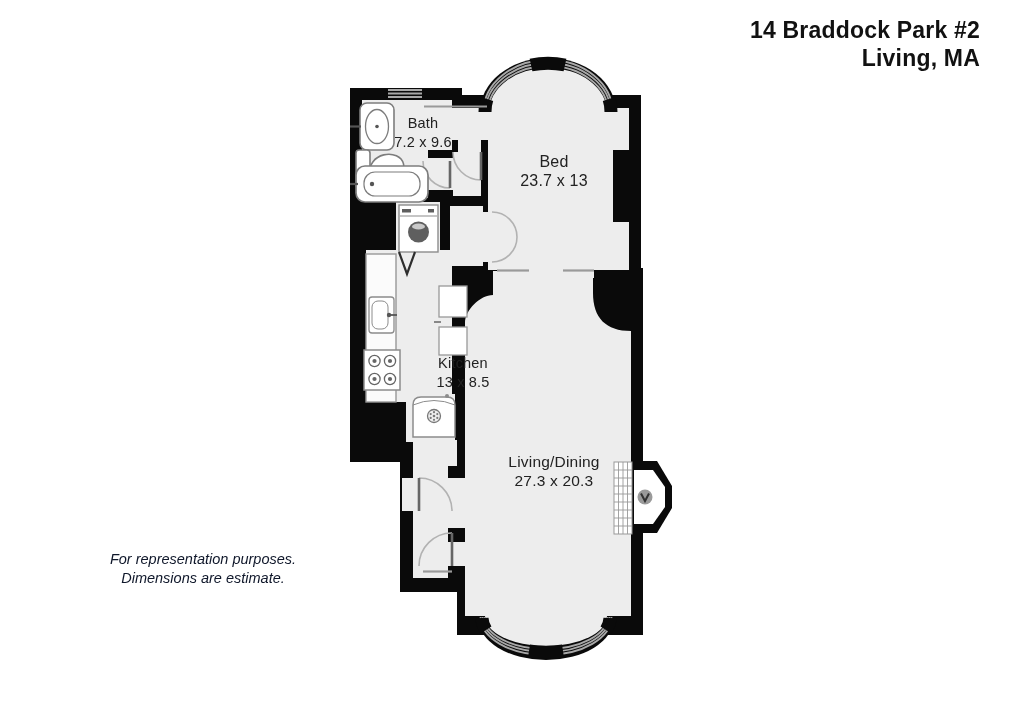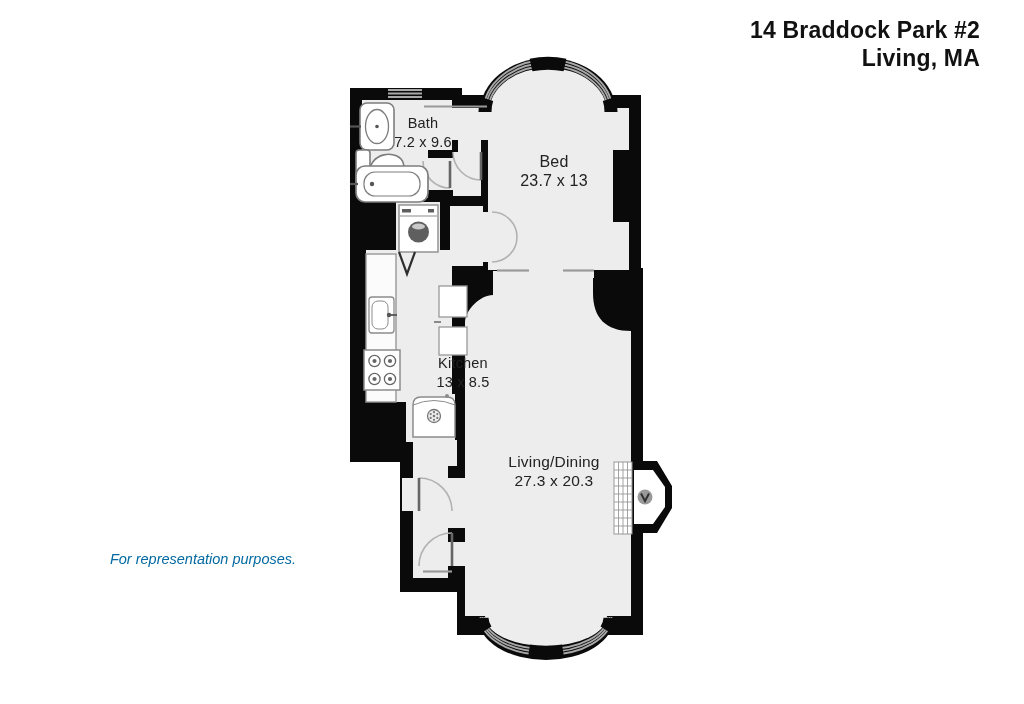--- a/index.html
+++ b/index.html
@@ -13,21 +13,21 @@
     font-size:15px;line-height:19px;letter-spacing:0.2px;
     transform:translate(-50%,-50%);white-space:nowrap;
   }
   .room-label .rname,.room-label .rdims{display:block;}
   #title-block{
     position:absolute;left:690px;top:16px;width:290px;text-align:right;
     font-size:23px;line-height:28px;font-weight:bold;color:#111111;letter-spacing:0.2px;
   }
   #footnote-block{
     position:absolute;left:78px;top:550px;width:250px;text-align:center;
-    font-style:italic;font-size:14.5px;line-height:19px;color:#0369a1;
+    font-style:italic;font-size:14.5px;line-height:19px;color:#0f172a;
   }
 </style>
 </head>
 <body>
 
 <div id="stage">
 
   <svg id="plan-svg" width="1024" height="704" viewBox="0 0 1024 704">
 
     <g fill="#0a0a0a">
@@ -237,15 +237,16 @@
     <span class="rdims">13 x 8.5</span>
   </div>
 
   <div class="room-label" style="left:554px;top:447px;font-size:15.5px;margin-top:24px;">
     <span class="rname">Living/Dining</span>
     <span class="rdims">27.3 x 20.3</span>
   </div>
 
   <div id="footnote-block">
     <div>For representation purposes.</div>
+    <div>Dimensions are estimate.</div>
   </div>
 
 </div>
 
 </body></html>

